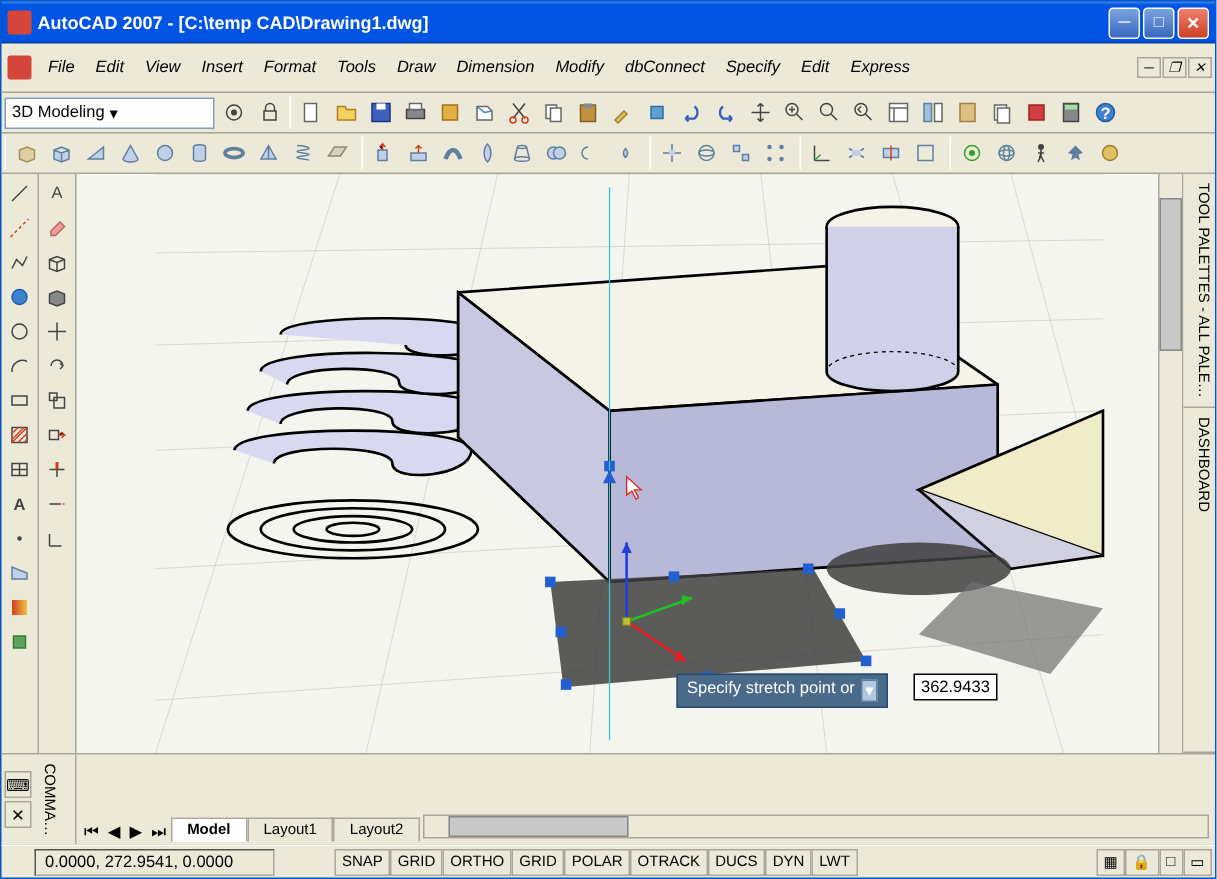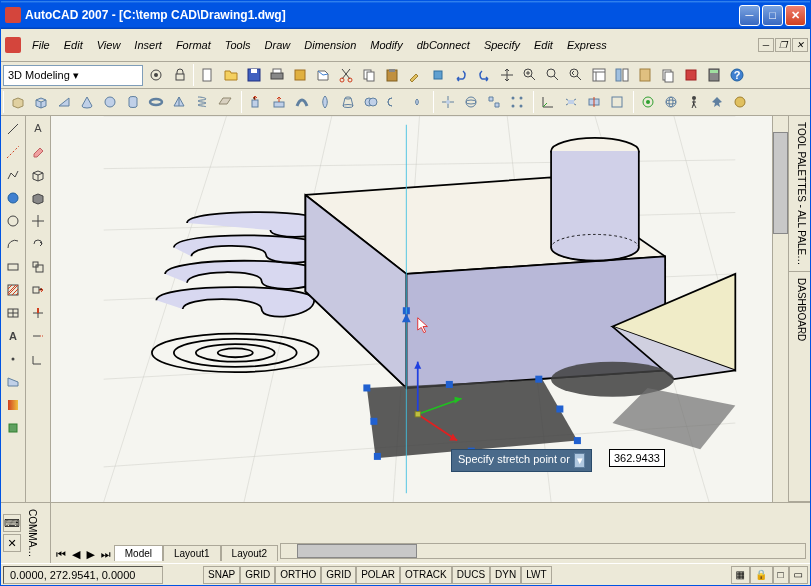--- a/index.html
+++ b/index.html
@@ -28,25 +28,25 @@
 .canvas-area { flex: 1; background: #f5f5f0; position: relative; overflow: hidden; }
 .right-panel { width: 22px; background: #ece9d8; border-left: 1px solid #aca899; display: flex; flex-direction: column; }
 .vtext { writing-mode: vertical-rl; text-orientation: mixed; padding: 6px 3px; background: #ece9d8; font-size: 10px; cursor: pointer; border-bottom: 1px solid #aca899; }
 .bottom-area { display: flex; background: #ece9d8; border-top: 1px solid #aca899; }
 .comma-panel { width: 50px; height: 60px; display: flex; align-items: center; border-right: 1px solid #aca899; }
 .comma-text { writing-mode: vertical-rl; padding: 4px; font-size: 10px; }
 .comma-btns { display: flex; flex-direction: column; gap: 2px; padding: 2px; }
 .cbtn { width: 18px; height: 18px; border: 1px solid #aca899; background: #ece9d8; cursor: pointer; display: flex; align-items: center; justify-content: center; }
 .tab-area { flex: 1; display: flex; align-items: flex-end; padding: 2px; }
 .tab { padding: 2px 10px; background: #ece9d8; border: 1px solid #aca899; border-bottom: none; font-size: 10px; cursor: pointer; }
-.tab.active { background: #fff; }
+.tab.active { background: #fff; font-weight: bold; }
 .scroll-h { height: 16px; background: #ece9d8; border: 1px solid #aca899; flex: 1; margin: 2px; position: relative; }
 .scroll-thumb { position: absolute; left: 16px; width: 120px; height: 100%; background: #c8c8c8; border: 1px solid #888; }
 .statusbar { height: 22px; background: #ece9d8; border-top: 1px solid #fff; display: flex; align-items: center; padding: 0 2px; gap: 0; }
-.status-coord { padding: 0 6px; border: 1px inset #aca899; min-width: 160px; height: 18px; display: flex; align-items: center; }
+.status-coord { padding: 0 6px; border: 1px inset #aca899; min-width: 160px; height: 18px; display: flex; align-items: center; margin-left: 20px; }
 .status-btn { padding: 2px 4px; border: 1px solid #aca899; background: #ece9d8; height: 18px; display: flex; align-items: center; cursor: pointer; font-size: 10px; }
 .tooltip-box { position: absolute; left: 400px; top: 333px; background: #4a6a8a; color: #fff; padding: 3px 6px; border: 1px solid #2a4a6a; font-size: 11px; display: flex; align-items: flex-start; gap: 4px; white-space: nowrap; }
 .dyn-input { position: absolute; left: 558px; top: 333px; background: #fff; border: 1px solid #000; padding: 2px 4px; font-size: 11px; }
 svg.ic { width: 16px; height: 16px; }
 .scroll-v { position: absolute; right: 0; top: 0; bottom: 0; width: 16px; background: #ece9d8; border-left: 1px solid #aca899; }
 .scroll-v::before { content:''; position:absolute; top:16px; left:0; right:0; height:100px; background:#c8c8c8; border:1px solid #888; }
 </style>
 </head>
 <body>
 

